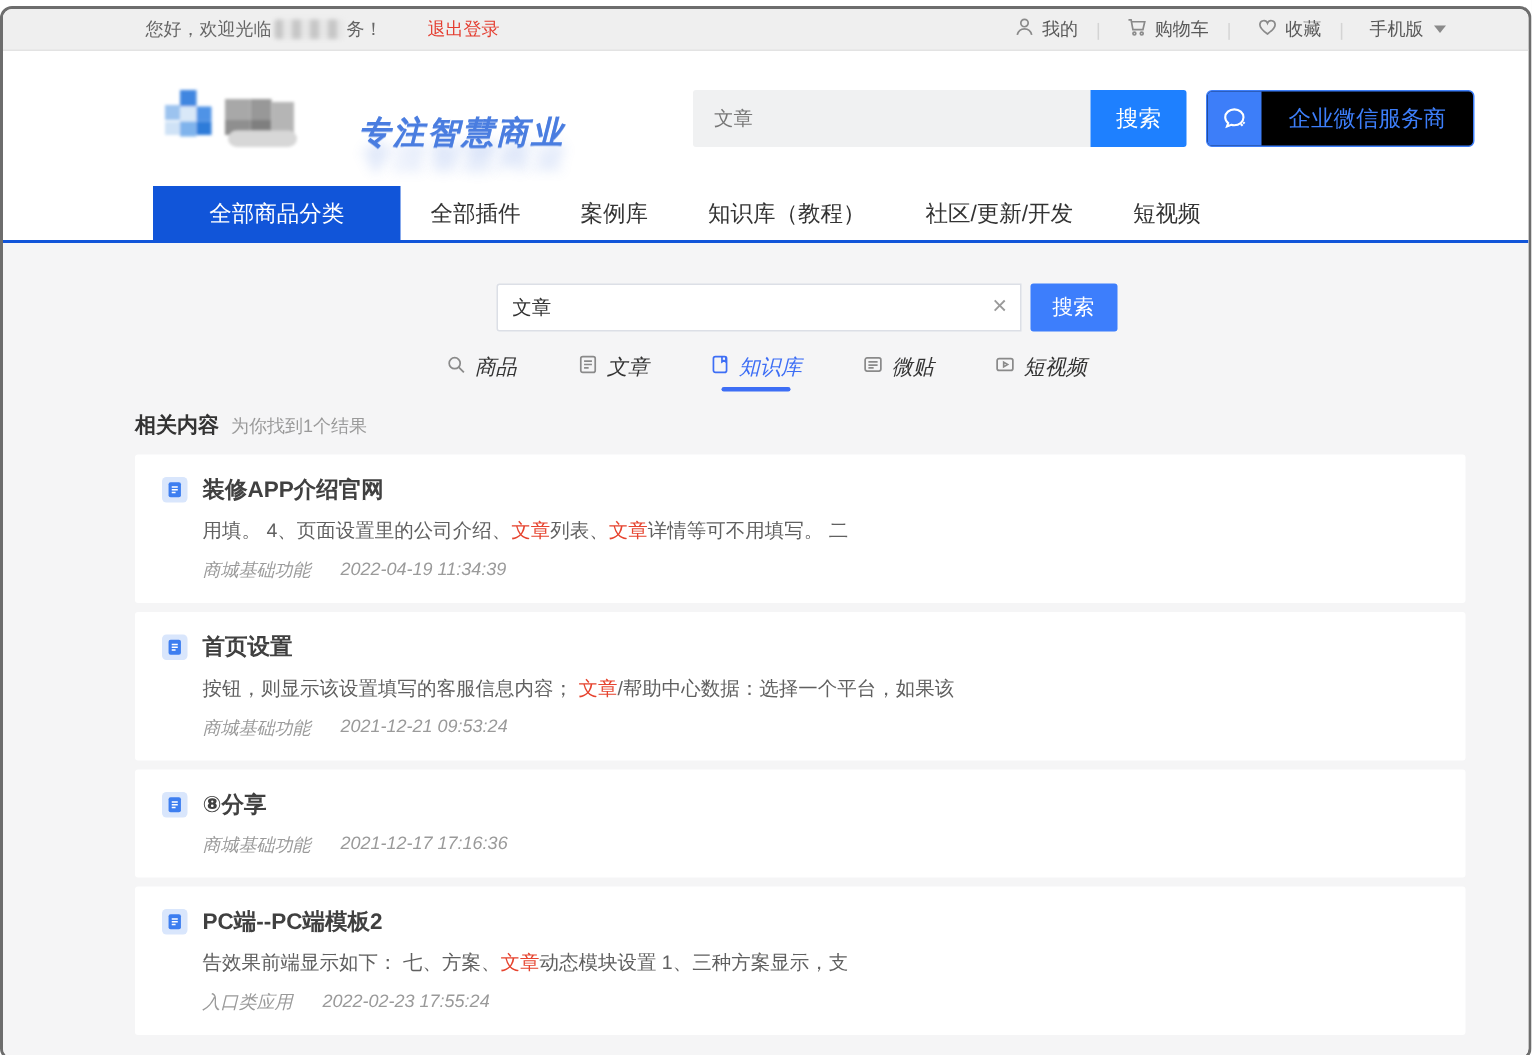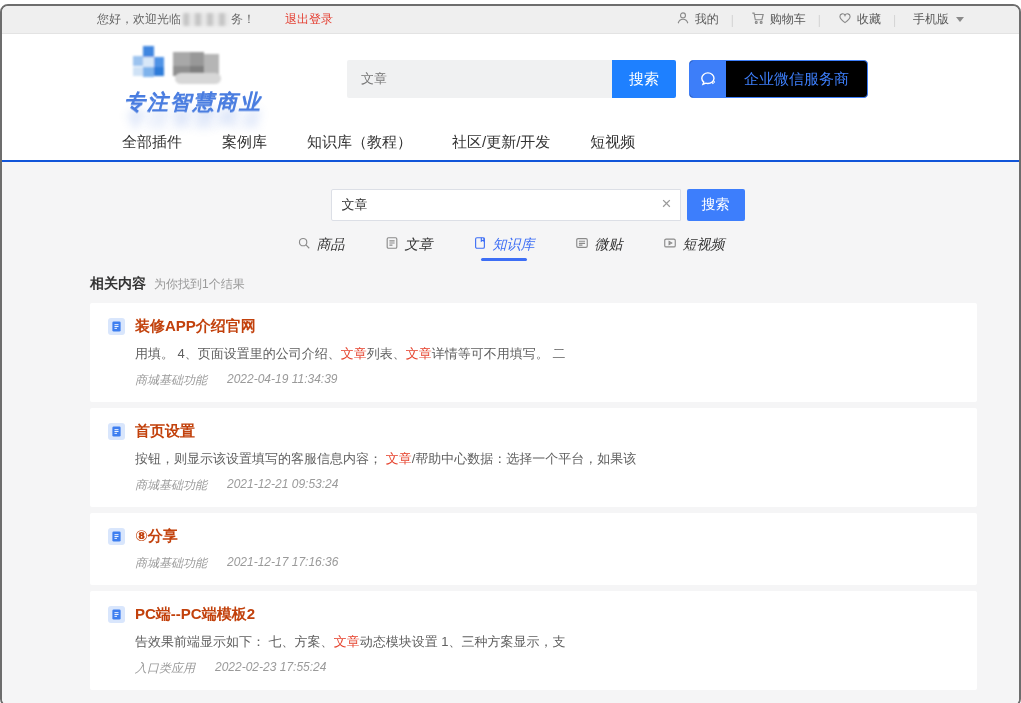--- a/index.html
+++ b/index.html
@@ -21,21 +21,21 @@
     filter:blur(1.5px); border-radius:2px;
   }
   .logout{ color:#e43d30; margin-left:30px; cursor:pointer; }
   .tb-right{ display:flex; align-items:center; color:#595959; }
   .tb-link{ display:flex; align-items:center; gap:5px; cursor:pointer; }
   .tb-link + .tb-link::before{ content:"|"; color:#d4d4d4; margin:0 12px; }
   .tb-link svg{ width:14px; height:14px; stroke:#8a8a8a; fill:none; stroke-width:1.3; }
   .caret-down{ width:0; height:0; border-left:4px solid transparent; border-right:4px solid transparent; border-top:5px solid #8a8a8a; margin-left:2px; }
   
   .header{ height:90px; background:#fff; display:flex; align-items:center; padding-left:100px; }
-  .logo-group{ display:flex; align-items:center;flex-direction:column; }
+  .logo-group{ display:flex; align-items:flex-end; }
   .logo-img{ display:block; }
   .tagline{
     margin-left:22px; font-size:21px; font-weight:bold; letter-spacing:2px;
     color:#4a7de0; font-style:italic;
     text-shadow:0 1px 0 #9db9ee, 0 16px 8px rgba(74,125,224,0.25);
   }
   .hd-search{ display:flex; margin-left:85px; }
   .hd-search input{
     width:265px; height:38px; border:none; outline:none; background:#f0f1f2;
     padding:0 14px; font-size:13px; color:#777; border-radius:2px 0 0 2px;
@@ -77,21 +77,21 @@
   .tab.active svg{ stroke:#3d6ef5; }
   .tab.active::after{ content:""; position:absolute; left:50%; transform:translateX(-50%); bottom:0; width:46px; height:3px; border-radius:2px; background:#3d6ef5; }
   .section-head{ margin:14px 0 10px 88px; display:flex; align-items:baseline; gap:8px; }
   .section-title{ font-size:14px; color:#333; font-weight:bold; }
   .section-sub{ font-size:12px; color:#9a9a9a;text-align:center; }
   .results{ margin-left:88px; width:887px; }
   .card{ background:#fff; border-radius:2px; padding:14px 18px 13px; margin-bottom:6px; cursor:pointer; }
   .card-title-row{ display:flex; align-items:center; gap:10px; }
   .doc-ico{ width:17px; height:17px; border-radius:3px; background:#d9e6fc; display:flex; align-items:center; justify-content:center; flex:none; }
   .doc-ico svg{ width:11px; height:11px; }
-  .card-title{ font-size:15px; font-weight:600; color:#c2410c; }
+  .card-title{ font-size:15px; font-weight:600; color:#404040; }
   .card-snippet{ margin:9px 0 0 27px; font-size:13px; color:#606060; line-height:18px; }
   .card-snippet .hl{ color:#e6432e; }
   .card-meta{ margin:9px 0 0 27px; font-size:12px; color:#9a9a9a; display:flex; gap:20px;font-style:italic; }
 </style>
 </head>
 <body>
 
 <div class="window">
 
   <div class="topbar">
@@ -165,20 +165,21 @@
         <svg viewBox="0 0 18 18">
             <path d="M15 8.2c0 3-2.8 5.3-6.2 5.3-.7 0-1.4-.1-2-.3L4 14.3l.8-2.2C3.6 11.1 2.8 9.7 2.8 8.2c0-3 2.8-5.3 6.1-5.3S15 5.2 15 8.2z"></path>
             <path d="M13.2 12.6l1.2 1.2M14.8 11.5l.9.9"></path>
           </svg>
       </span>
       <span class="wecom-label">企业微信服务商</span>
     </div>
   </div>
 
   <div class="nav">
+    <div class="cat-btn">全部商品分类</div>
     <div class="nav-links" id="nav-links">
         <span class="nav-link">全部插件</span>
         <span class="nav-link">案例库</span>
         <span class="nav-link">知识库（教程）</span>
         <span class="nav-link">社区/更新/开发</span>
         <span class="nav-link">短视频</span>
       </div>
   </div>
 
   <div class="content">

